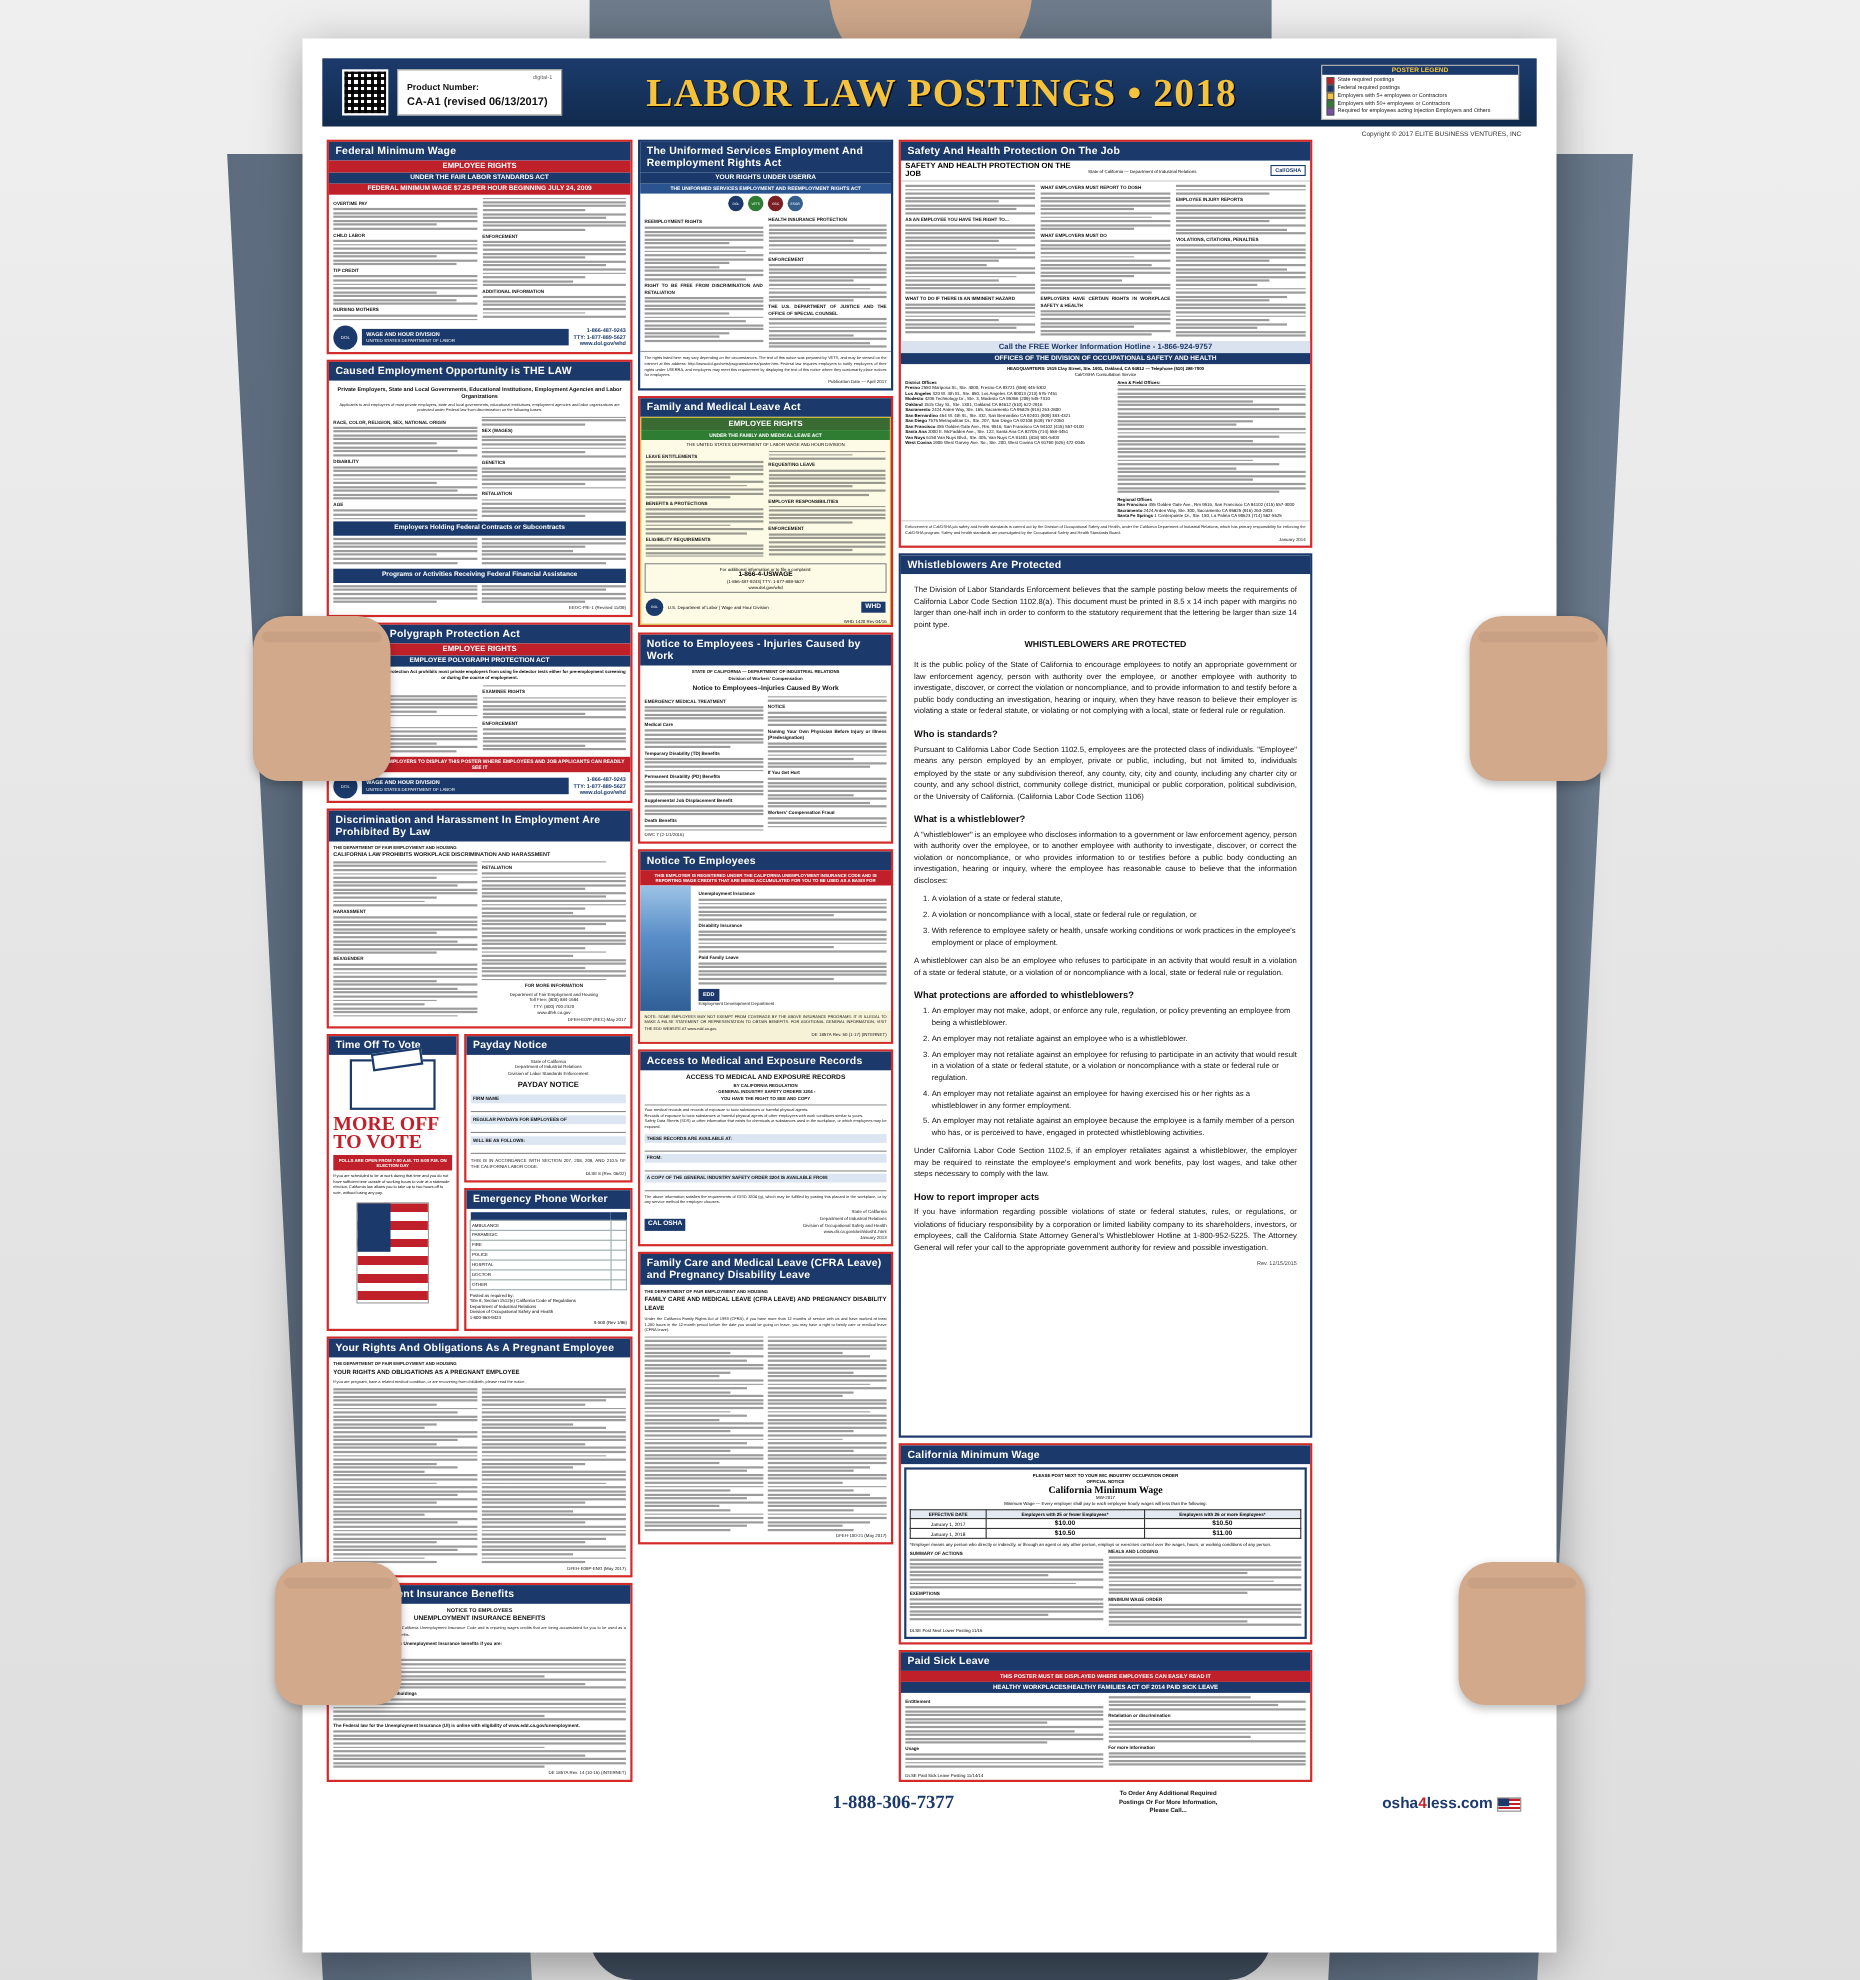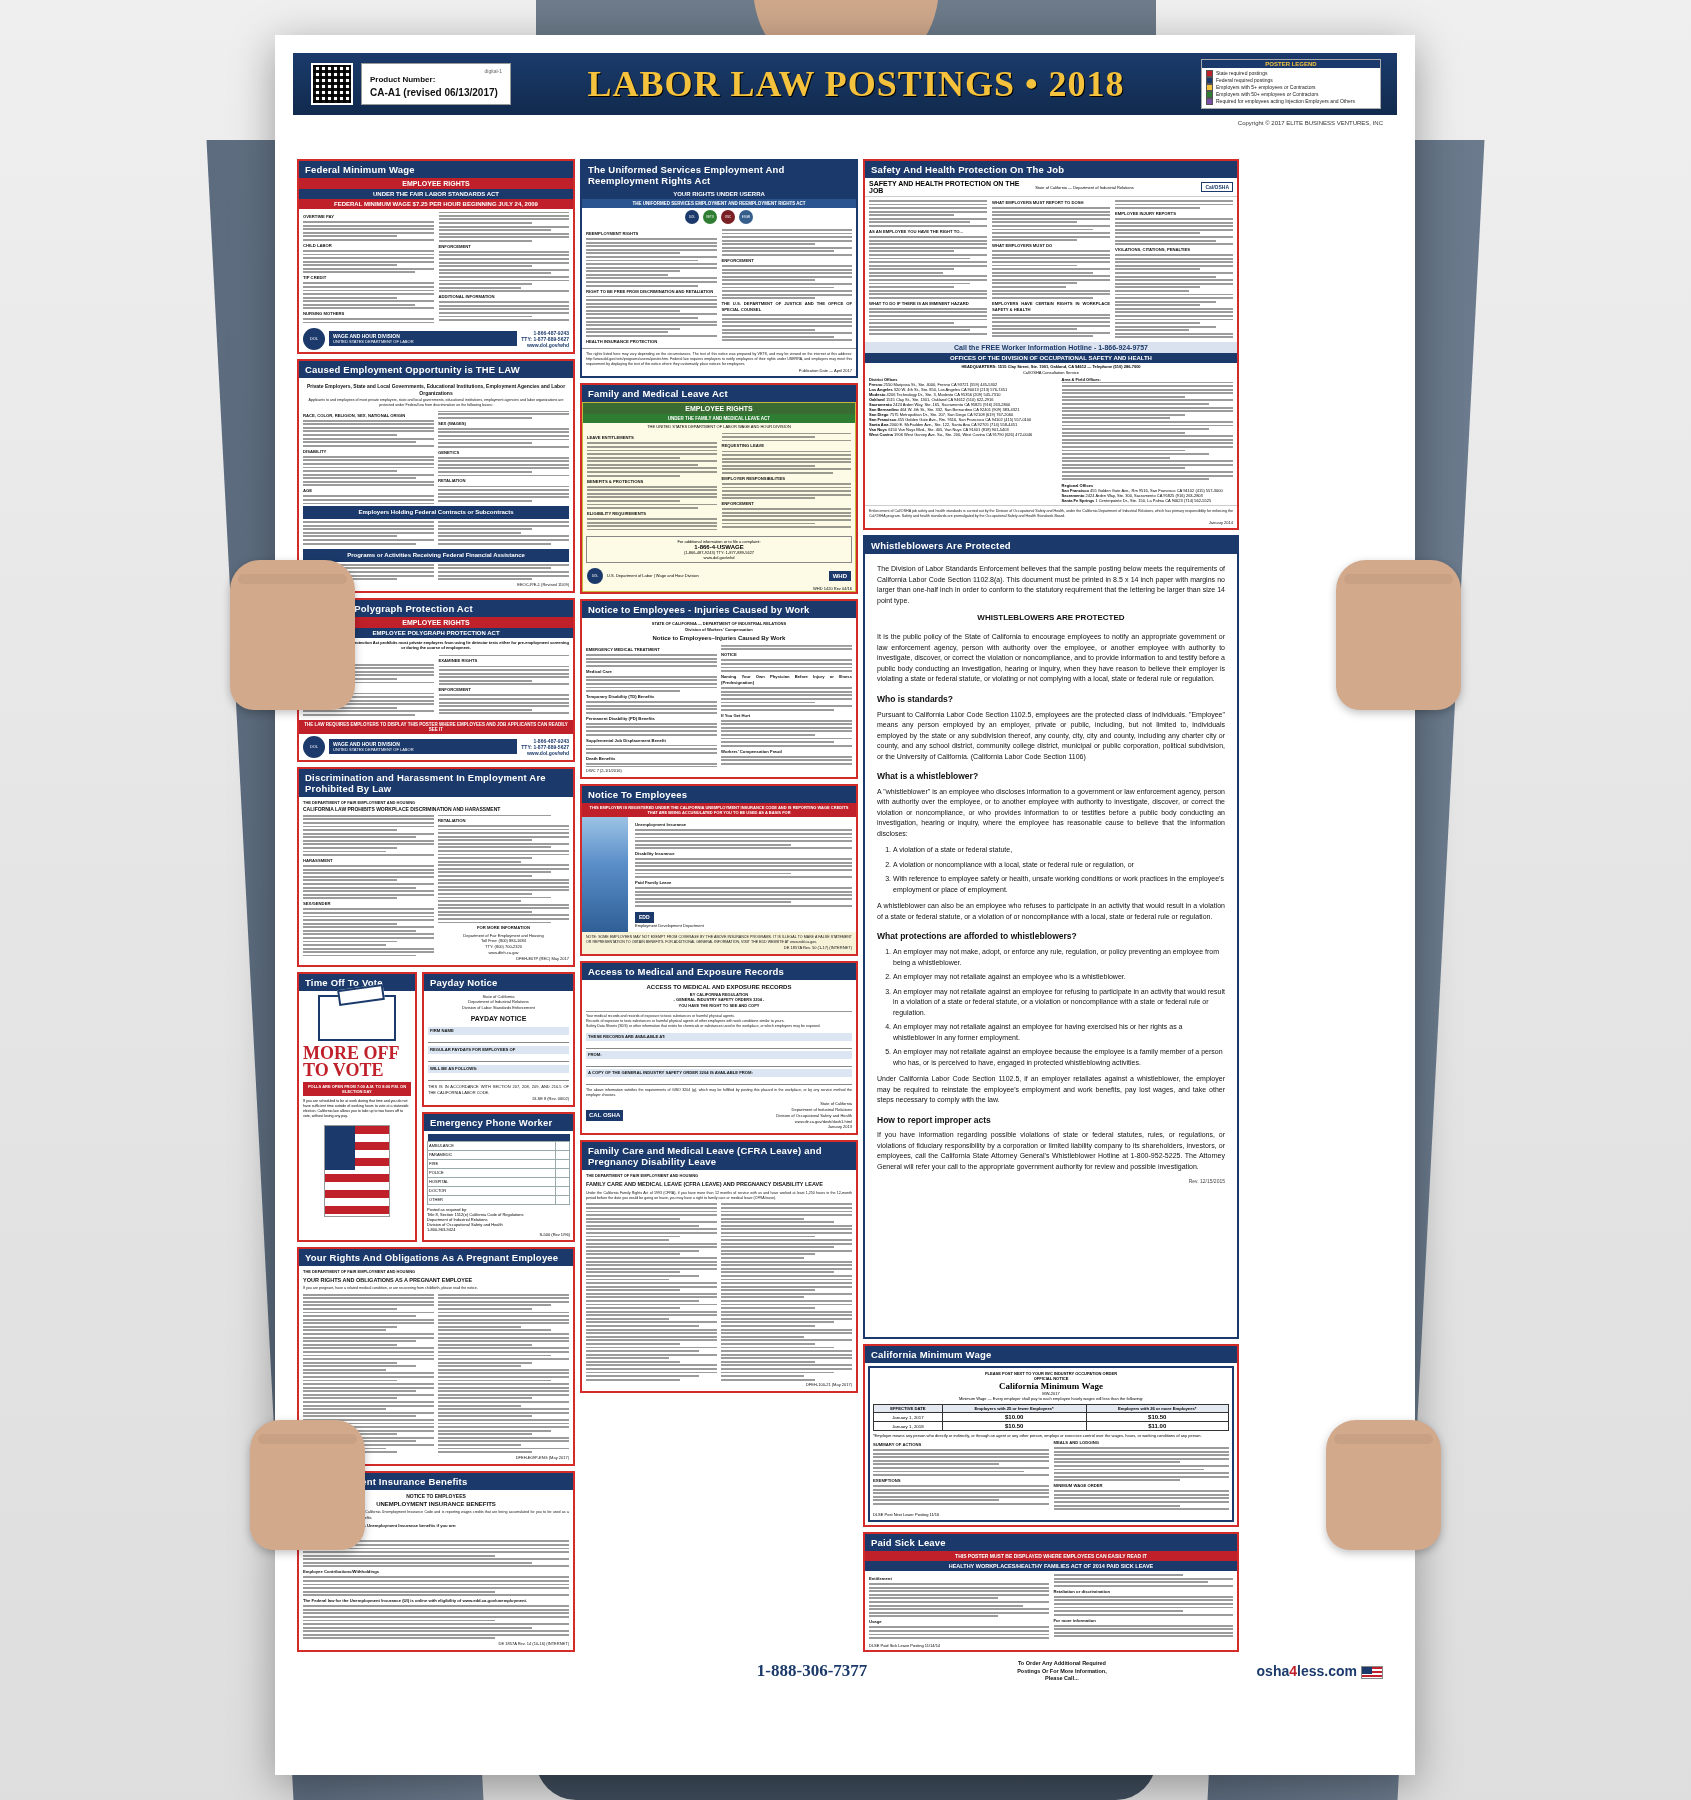--- a/index.html
+++ b/index.html
@@ -93,23 +93,23 @@
     width:180px;margin-right:16px;background:#fff;border:1px solid #aaa;
     font-size:5px;color:#222;padding:3px 4px;
   }
   .legend .lt{background:#1b3a6b;color:#f4c23c;text-align:center;font-size:6px;font-weight:bold;margin:-3px -4px 2px -4px;padding:1px;}
   .legend .row{display:flex;align-items:center;gap:3px;line-height:1.25;}
   .legend .sw{width:7px;height:7px;flex:none;border:1px solid #555;}
   .copyright{position:absolute;right:14px;bottom:-11px;font-size:6px;color:#333;}
 
   
   .cols{ display:flex; gap:5px; padding:12px 4px 4px 4px; }
-  .col{ display:flex; flex-direction:column; gap:5px;margin-top:32px; }
+  .col{ display:flex; flex-direction:column; gap:5px; }
   .c1{ width:278px; }
-  .c2{ width:278px; }
+  .c2{ width:232px; }
   .c3{ width:376px; }
 
   .card{ border:2px solid #d32a2a; background:#fff; }
   .card.blue{ border-color:#1b3a6b; }
   .card-title{
     background:#1b3a6b;color:#fff;font-size:9.5px;font-weight:bold;
     padding:3px 6px; letter-spacing:.2px;
   }
   .card-body{ padding:3px 4px; font-size:3.6px; line-height:1.45; color:#111; text-align:justify; column-gap:5px;}
   .card-body.two{ column-count:2; }

